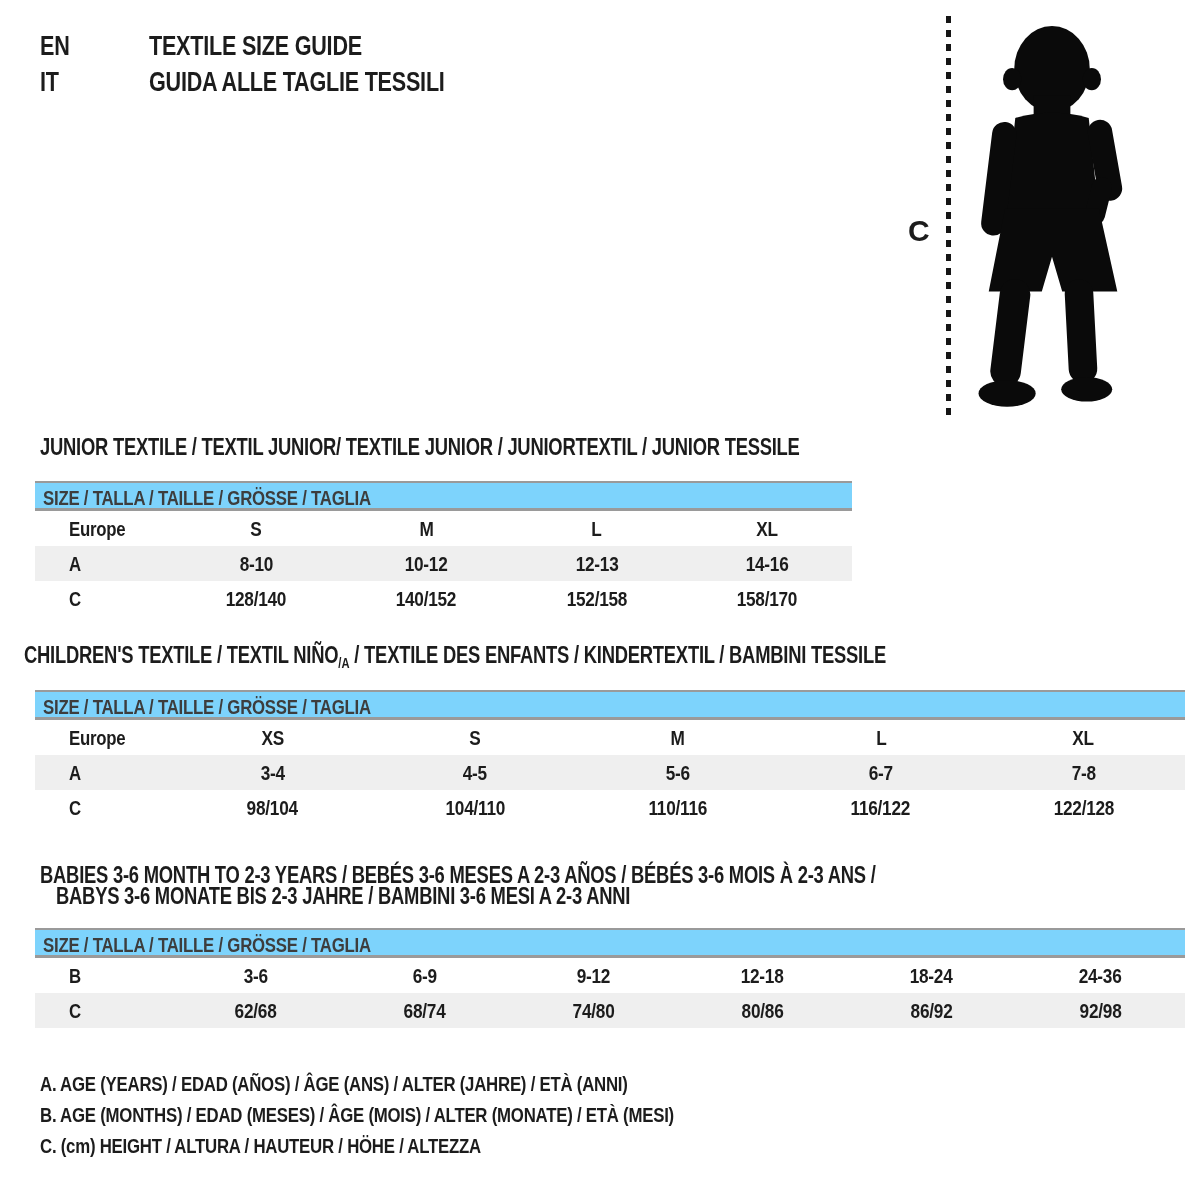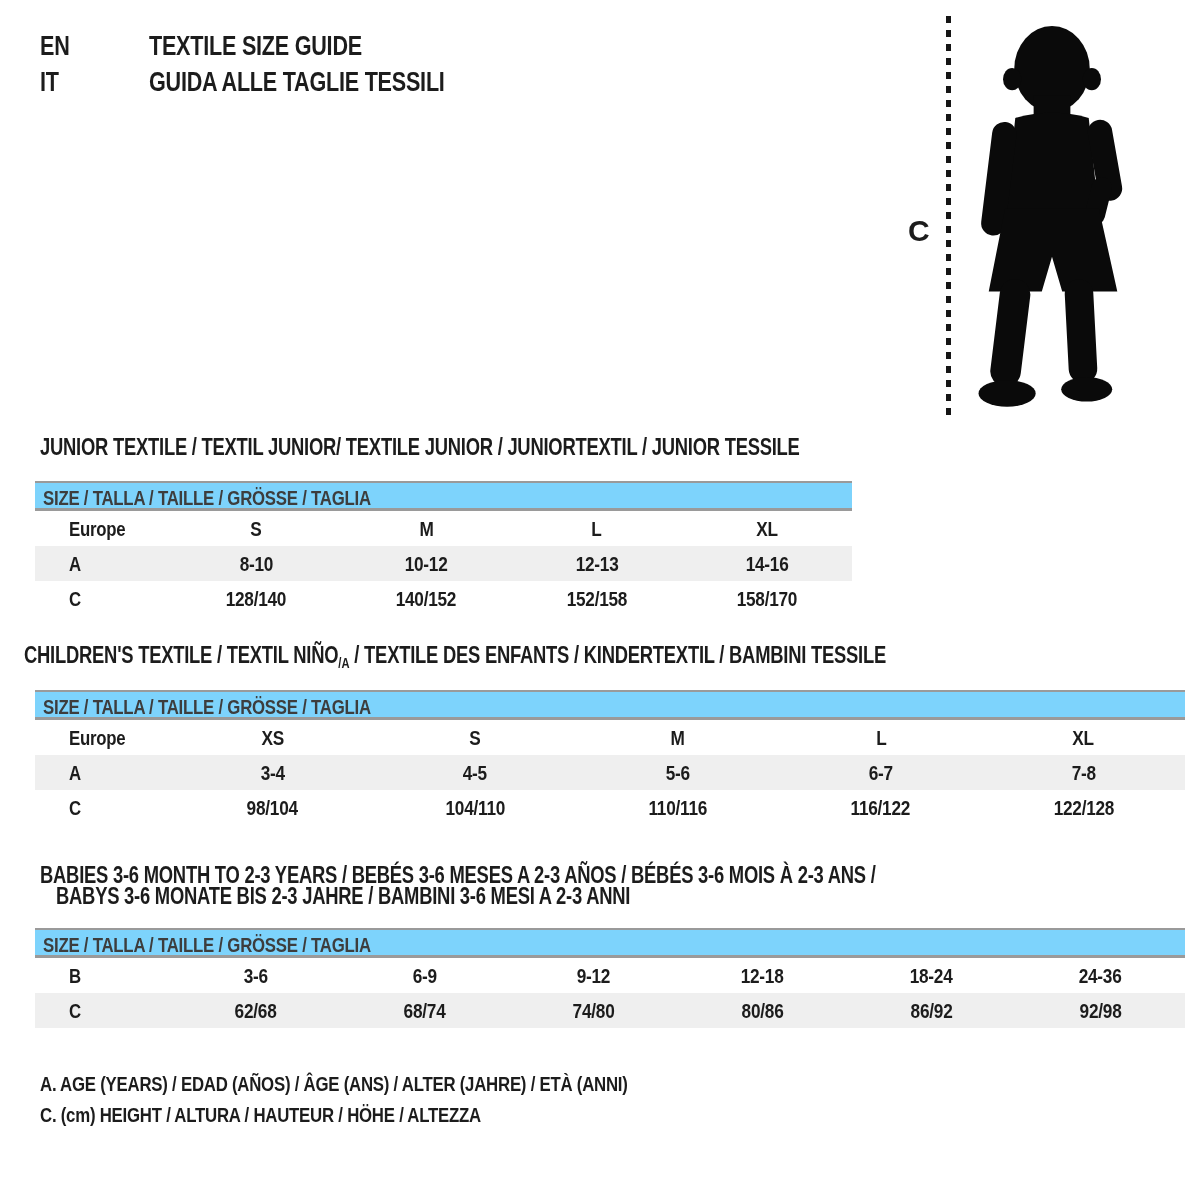--- a/index.html
+++ b/index.html
@@ -174,15 +174,18 @@
     <div class="vcell"><span class="cxc">86/92</span></div>
     <div class="vcell"><span class="cxc">92/98</span></div>
   </div>
 </div>
 
 <div class="abs legend">
   <div class="legend-line">
       <span class="cx">A. AGE (YEARS) / EDAD (AÑOS) / ÂGE (ANS) / ALTER (JAHRE) / ETÀ (ANNI)</span>
     </div>
   <div class="legend-line">
+      <span class="cx">B. AGE (MONTHS) / EDAD (MESES) / ÂGE (MOIS) / ALTER (MONATE) / ETÀ (MESI)</span>
+    </div>
+  <div class="legend-line">
       <span class="cx">C. (cm) HEIGHT / ALTURA / HAUTEUR / HÖHE / ALTEZZA</span>
     </div>
 </div>
 
 </body></html>

